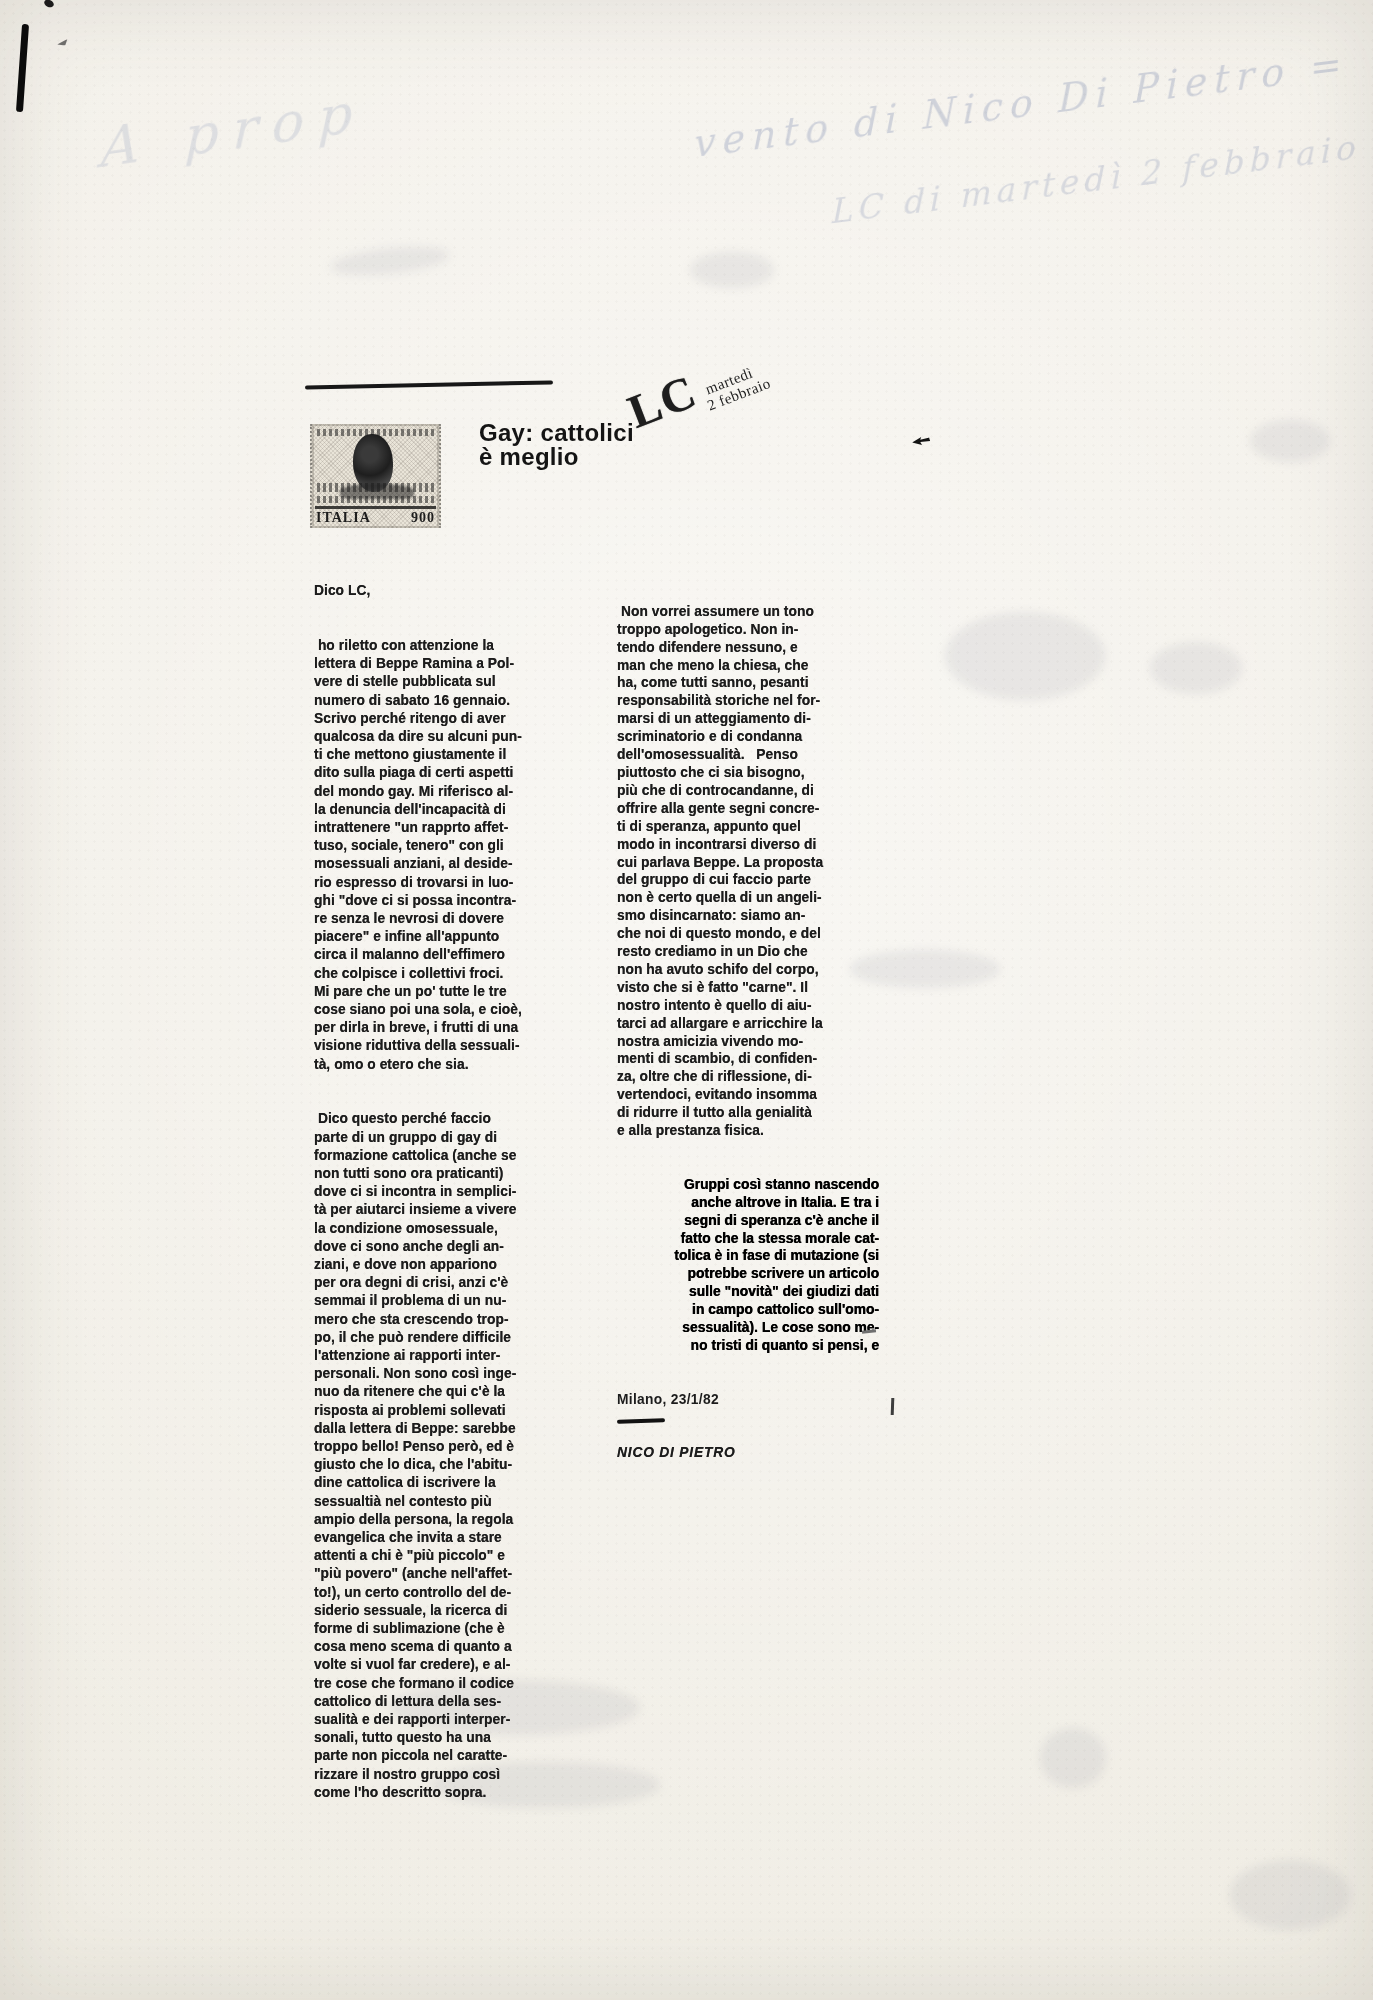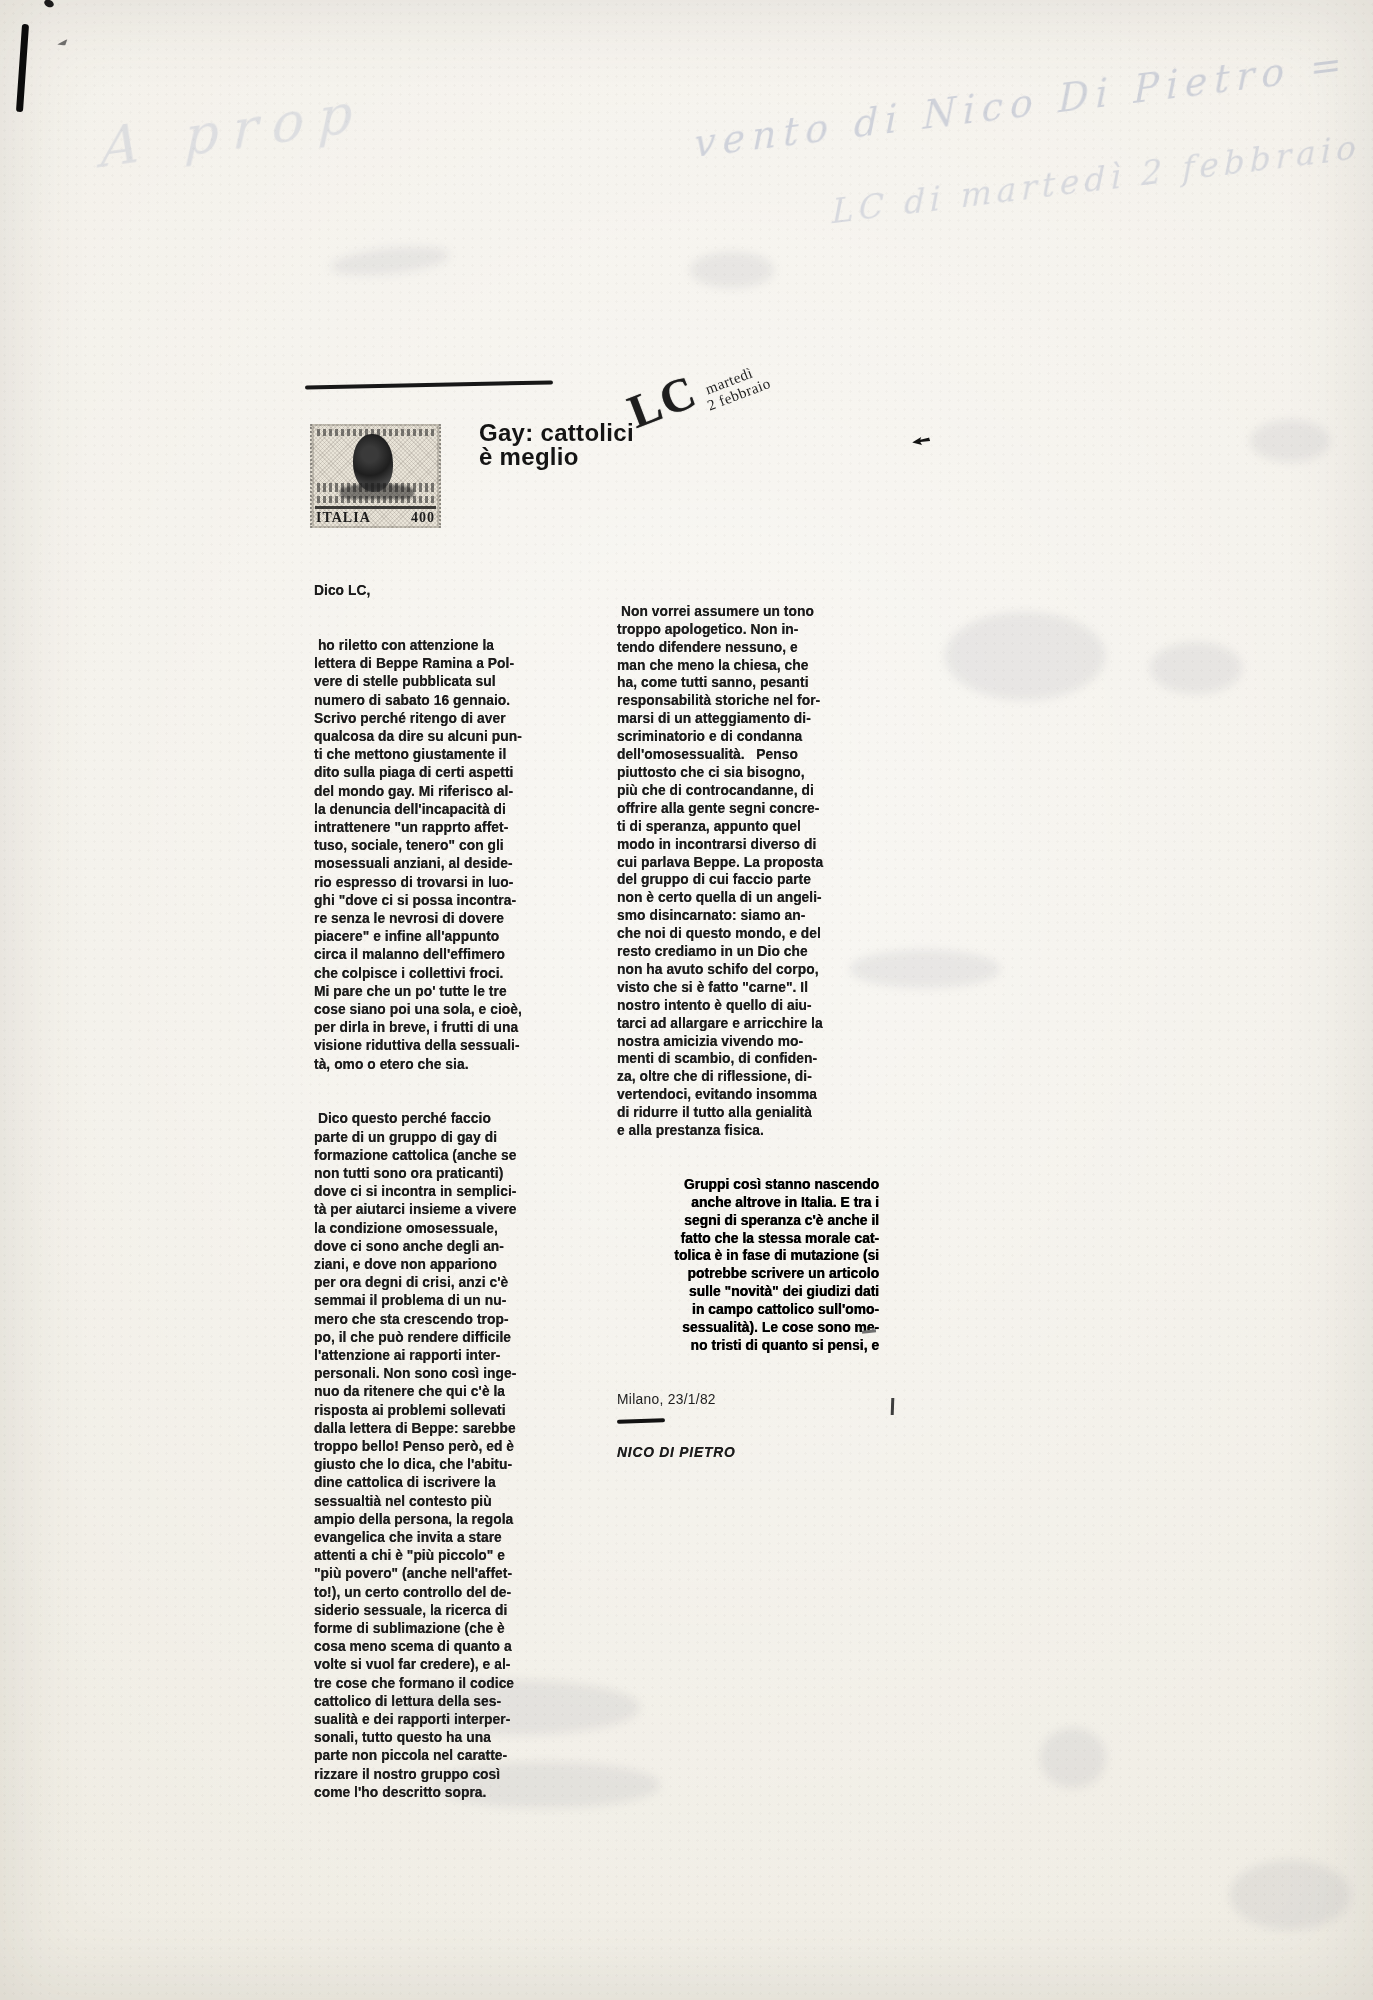--- a/index.html
+++ b/index.html
@@ -68,21 +68,21 @@
   .masthead .mdate{margin:21px 0 0 10px;font-family:"Liberation Serif",serif;font-size:15px;line-height:15.5px;letter-spacing:.5px;}
   .masthead .mdate div:last-child{margin-left:-4px;}
   
   .col{position:absolute;white-space:pre-wrap;font-weight:700;color:#1c1c1c;
     text-shadow:0 0 .3px rgba(25,25,25,.8);}
   .col p{margin:0;}
   .col1{left:314px;top:546px;width:258px;font-size:13.8px;line-height:18.2px;letter-spacing:.05px;}
   .col2{left:617px;top:567px;width:262px;font-size:13.8px;line-height:17.9px;letter-spacing:.05px;}
   .p-dark{color:#000;text-shadow:.45px 0 0 #000;text-align:right;}
   .p-light{font-weight:400;color:#222;text-shadow:none;letter-spacing:.35px;}
-  .dateline{font-weight:400;text-shadow:none;letter-spacing:.3px;}
+  .dateline{font-weight:700;text-shadow:none;letter-spacing:.3px;}
   .signature{font-style:italic;font-weight:700;letter-spacing:.8px;}
 </style>
 </head>
 <body>
 
 <div class="page">
 
   <div class="pen-stroke"></div>
   <div class="speck1"></div>
   <div class="speck2"></div>
@@ -106,21 +106,21 @@
 
   <div class="stamp">
     <div class="stamp-band b1"></div>
     <div class="stamp-head"></div>
     <div class="stamp-shoulders"></div>
     <div class="stamp-band b2"></div>
     <div class="stamp-band b3"></div>
     <div class="stamp-rule"></div>
     <div class="stamp-label">
       <span>ITALIA</span>
-      <span>400</span>
+      <span>900</span>
     </div>
   </div>
 
   <div class="headline">
     <div>Gay: cattolici</div>
     <div>è meglio</div>
   </div>
 
   <div class="masthead">
     <span class="logo">LC</span>

